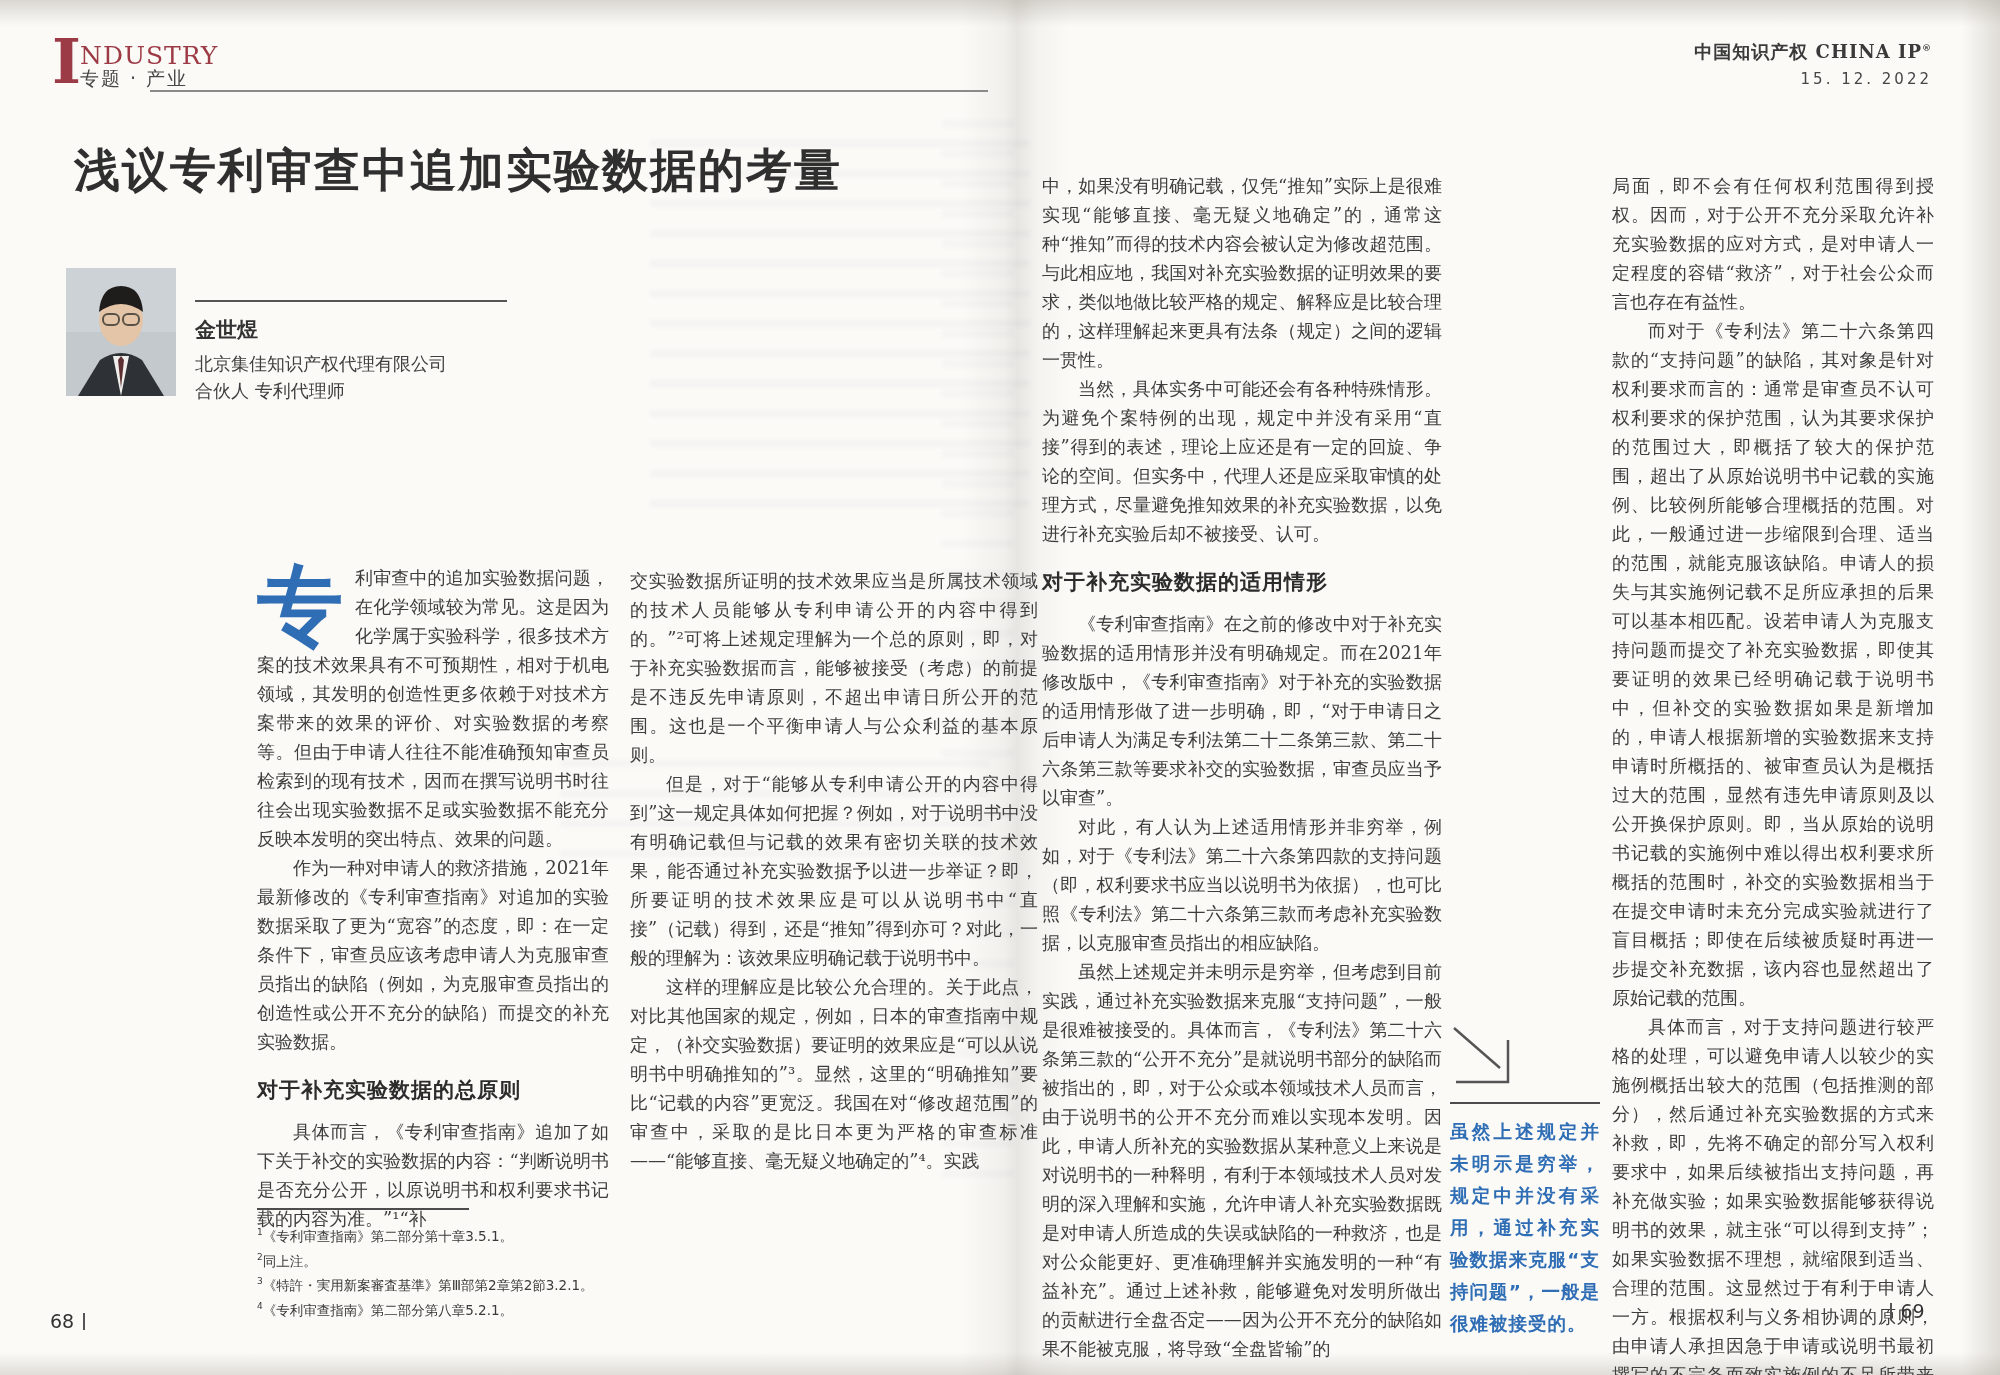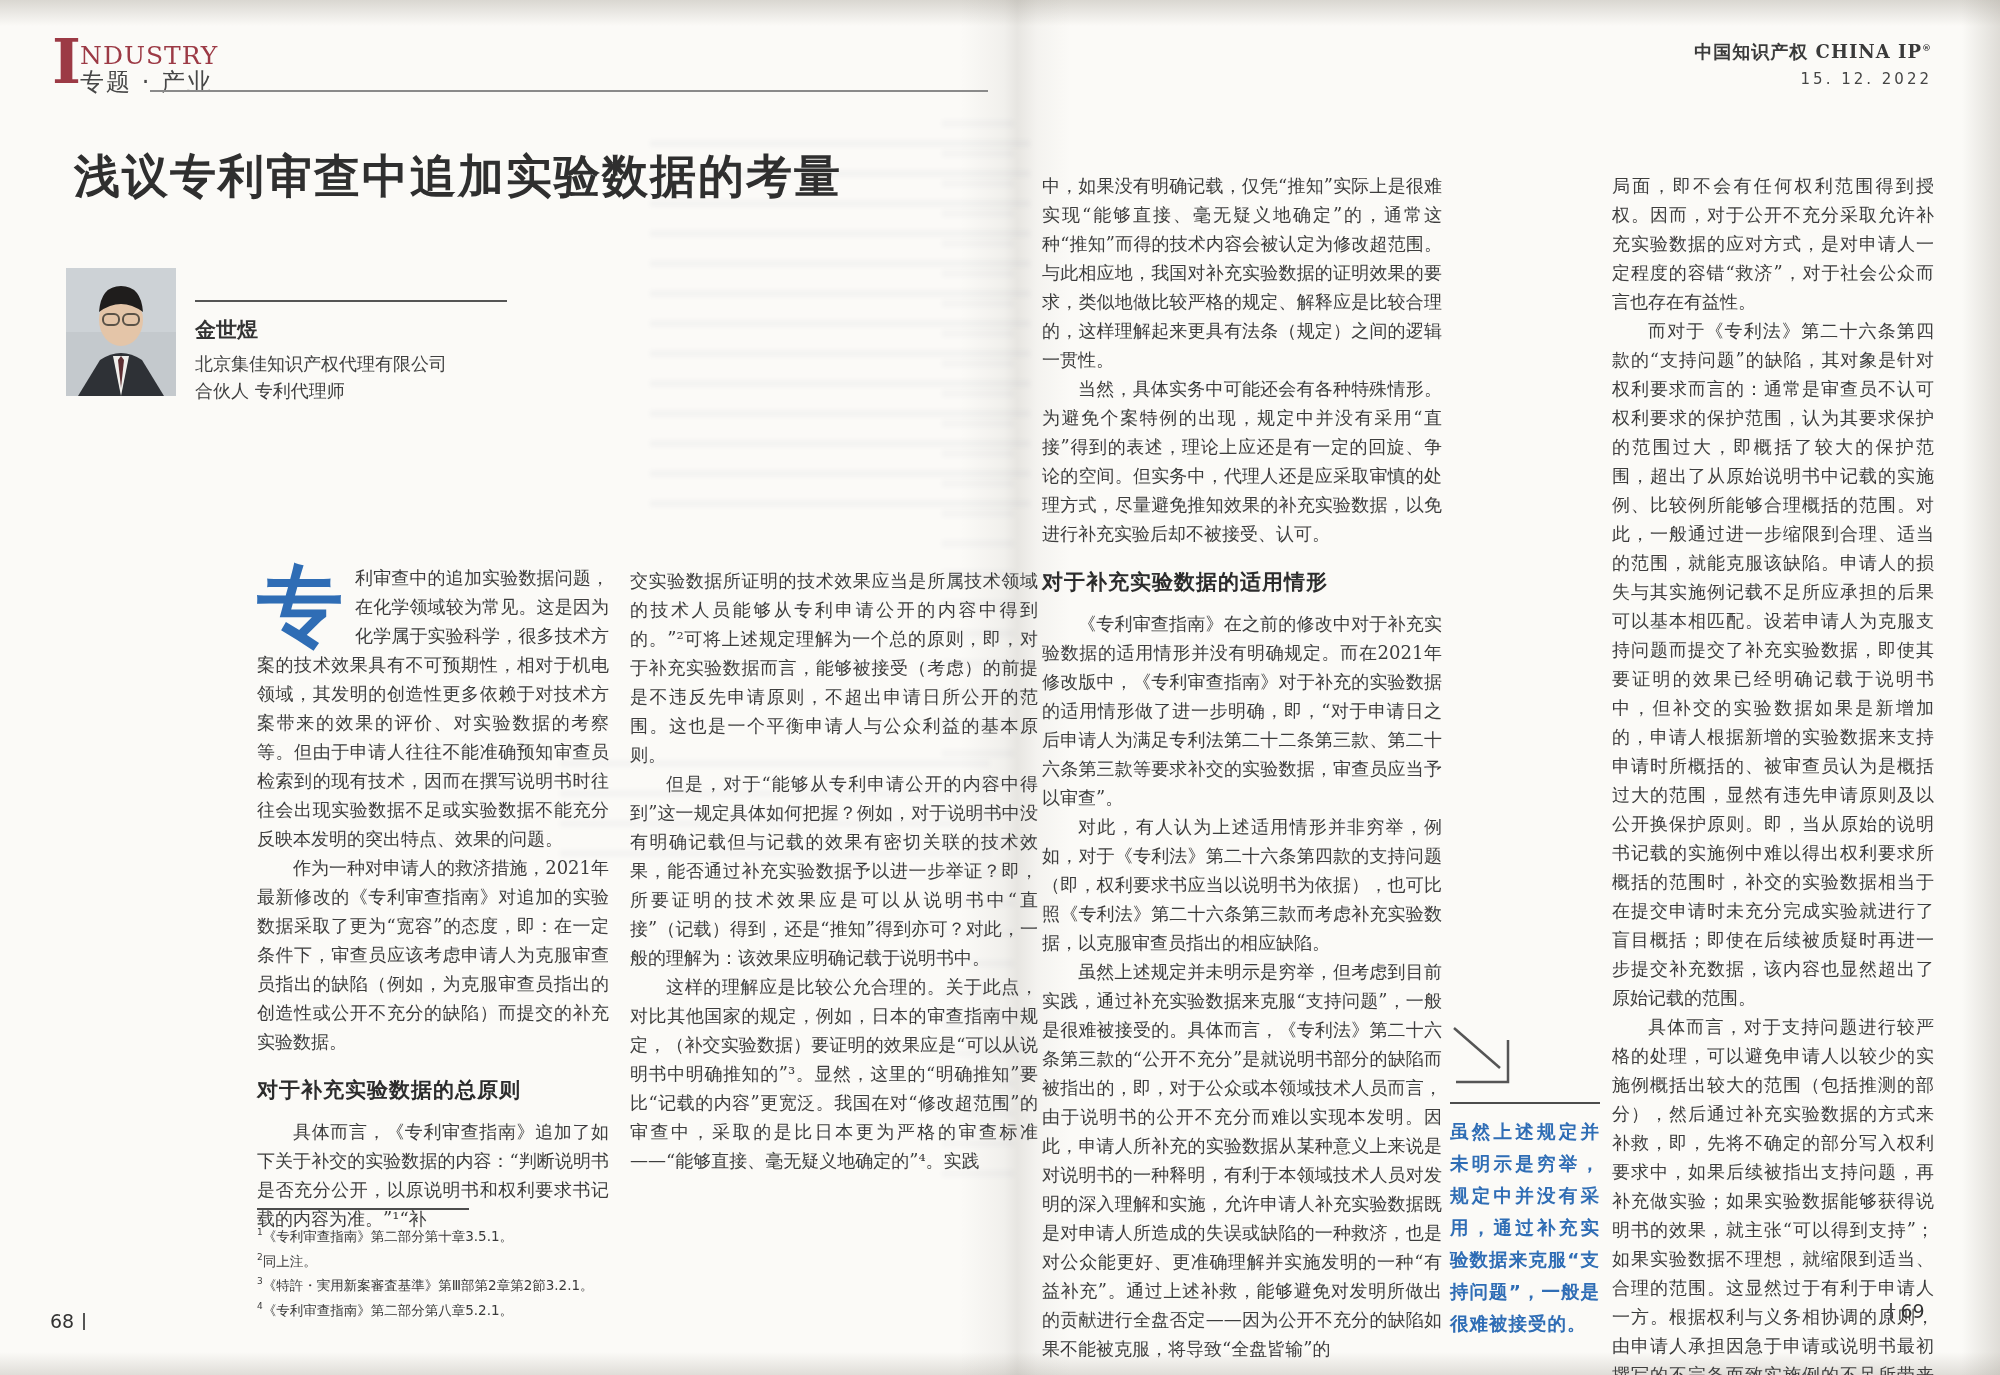--- a/index.html
+++ b/index.html
@@ -22,21 +22,21 @@
     background:linear-gradient(0deg,rgba(190,186,178,.45),rgba(190,186,178,0));}
   .gutter-shadow{left:960px;top:0;width:110px;height:1375px;
     background:linear-gradient(90deg,rgba(110,105,95,0) 0%,rgba(110,105,95,.07) 40%,rgba(110,105,95,.14) 52%,rgba(110,105,95,.05) 70%,rgba(110,105,95,0) 100%);}
   .edge-right{left:1962px;top:0;width:38px;height:1375px;
     background:linear-gradient(270deg,rgba(170,165,155,.35),rgba(170,165,155,0));}
   .ghost{position:absolute;opacity:.045;filter:blur(2px);
     background:repeating-linear-gradient(180deg,#55607a 0 7px,transparent 7px 30px);}
   
   .logo-i{font-family:"DejaVu Serif",serif;font-weight:700;font-size:62px;line-height:56px;color:var(--accent-red);}
   .logo-word{font-family:"DejaVu Serif",serif;font-size:25px;letter-spacing:1px;color:var(--accent-red);}
-  .logo-sub{font-family:"DejaVu Sans","Liberation Sans",sans-serif;font-size:24px;color:#474747;letter-spacing:2px;}
+  .logo-sub{font-family:"DejaVu Sans","Liberation Sans",sans-serif;font-size:19px;color:#474747;letter-spacing:2px;}
   .rule{background:#8a8a8a;}
   
   .article-title{
     font-family:"DejaVu Sans","Liberation Sans",sans-serif;font-weight:700;
     font-size:46px;letter-spacing:2px;color:#2f2f2f;white-space:nowrap;
   }
   
   .author-rule{background:#555;height:2px;}
   .author-name{font-family:"DejaVu Sans","Liberation Sans",sans-serif;font-weight:700;font-size:21px;color:#333;}
   .author-org,.author-role{font-family:"DejaVu Sans","Liberation Sans",sans-serif;font-size:18px;color:#3f3f3f;}
@@ -93,21 +93,21 @@
   <div class="abs edge-right"></div>
   <div class="ghost" style="left:650px;top:140px;width:380px;height:380px;"></div>
   <div class="ghost" style="left:942px;top:120px;width:72px;height:1060px;opacity:.035;"></div>
   <div class="ghost" style="left:560px;top:760px;width:430px;height:110px;opacity:.04;"></div>
 
   <div class="abs logo-i" style="left:52px;top:34px;">I</div>
   <div class="abs logo-word" style="left:80px;top:41px;">NDUSTRY</div>
   <div class="abs logo-sub" style="left:80px;top:66px;">专题 · 产业</div>
   <div class="abs rule" style="left:150px;top:90px;width:838px;height:1.5px;"></div>
 
-  <div class="abs article-title" style="left:74px;top:146px;">浅议专利审查中追加实验数据的考量</div>
+  <div class="abs article-title" style="left:74px;top:140px;">浅议专利审查中追加实验数据的考量</div>
 
   <div class="abs photo-frame" style="left:66px;top:268px;width:110px;height:128px;">
     <svg width="110" height="128" viewBox="0 0 110 128">
       <rect width="110" height="128" fill="#cdd2d6"></rect>
       <rect y="64" width="110" height="64" fill="#c4c9cd"></rect>
       <path d="M12 128 L34 92 Q55 78 76 92 L98 128 Z" fill="#2e3136"></path>
       <path d="M47 88 L55 128 L63 88 Z" fill="#f0efec"></path>
       <path d="M52 92 L55 120 L58 92 L55 88 Z" fill="#5d2f33"></path>
       <ellipse cx="55" cy="52" rx="22" ry="26" fill="#e4c5a8"></ellipse>
       <path d="M33 44 Q35 18 55 18 Q75 18 77 44 Q66 36 55 36 Q44 36 33 44 Z" fill="#1f1d1c"></path>

